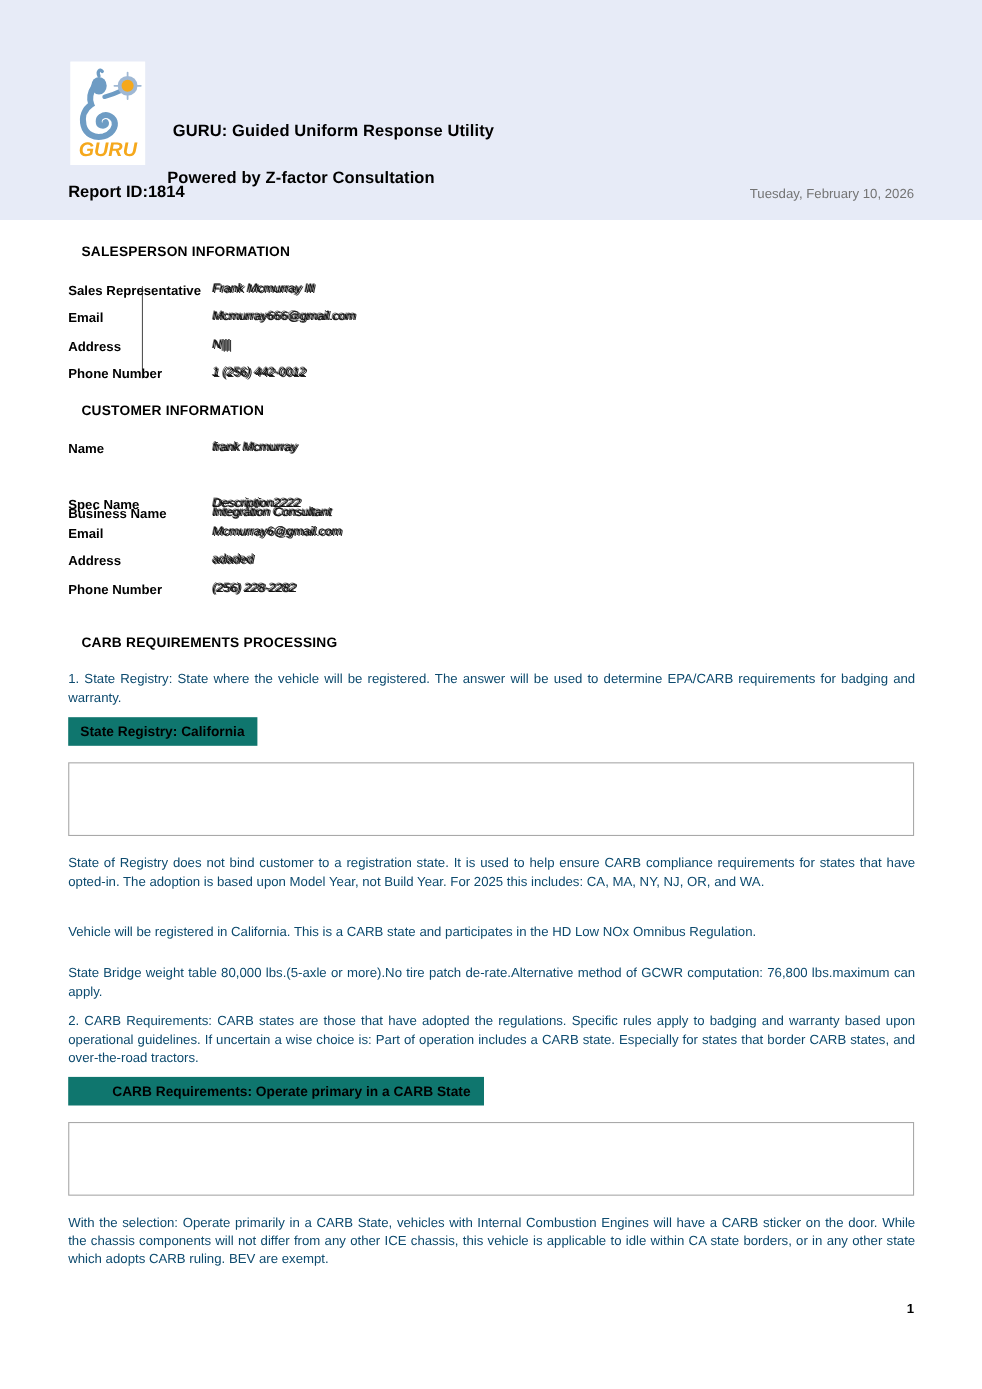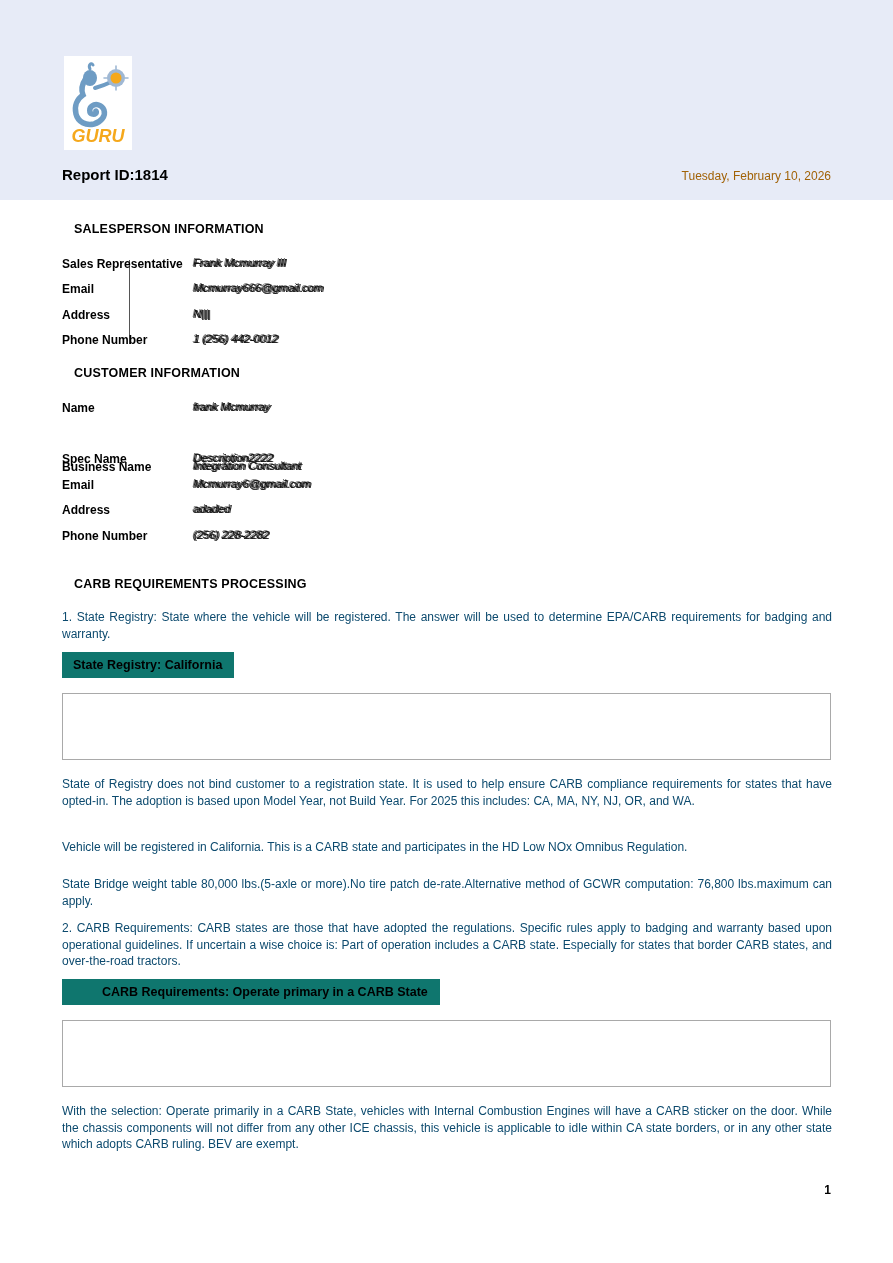--- a/index.html
+++ b/index.html
@@ -58,21 +58,21 @@
     top: 166px;
     font-size: 15px;
     font-weight: bold;
   }
   .report-date {
     position: absolute;
     right: 62px;
     top: 169px;
     font-size: 12px;
     font-weight: normal;
-    color: #a16207;
+    color: #737373;
   }
 
   
   .page-body {
     position: absolute;
     left: 0;
     top: 200px;
     width: 893px;
   }
 
@@ -183,20 +183,24 @@
 
       <circle cx="52" cy="22" r="9" fill="#9fb8d4"></circle>
       <circle cx="52" cy="22" r="5.5" fill="#f5a81c"></circle>
 
       <path d="M52 10 v3 M52 31 v3 M40 22 h3 M61 22 h3" stroke="#9fb8d4" stroke-width="1.6" stroke-linecap="round"></path>
 
       <text x="34" y="86" font-family="'Liberation Sans', sans-serif" font-size="18" font-weight="bold" fill="#f5a81c" text-anchor="middle" font-style="italic">GURU</text>
     </svg>
   </div>
 
+  <div class="brand-title">
+    <span>GURU: Guided Uniform Response Utility</span>
+    <span class="brand-line2">Powered by Z-factor Consultation</span>
+  </div>
 
   <div class="report-id">Report ID:1814</div>
   <div class="report-date">Tuesday, February 10, 2026</div>
 </div>
 
 <div class="page-body">
 
   <div class="section-title" style="top:22px;">SALESPERSON INFORMATION</div>
 
   <div class="caret" style="top:60px; height:84px;"></div>

